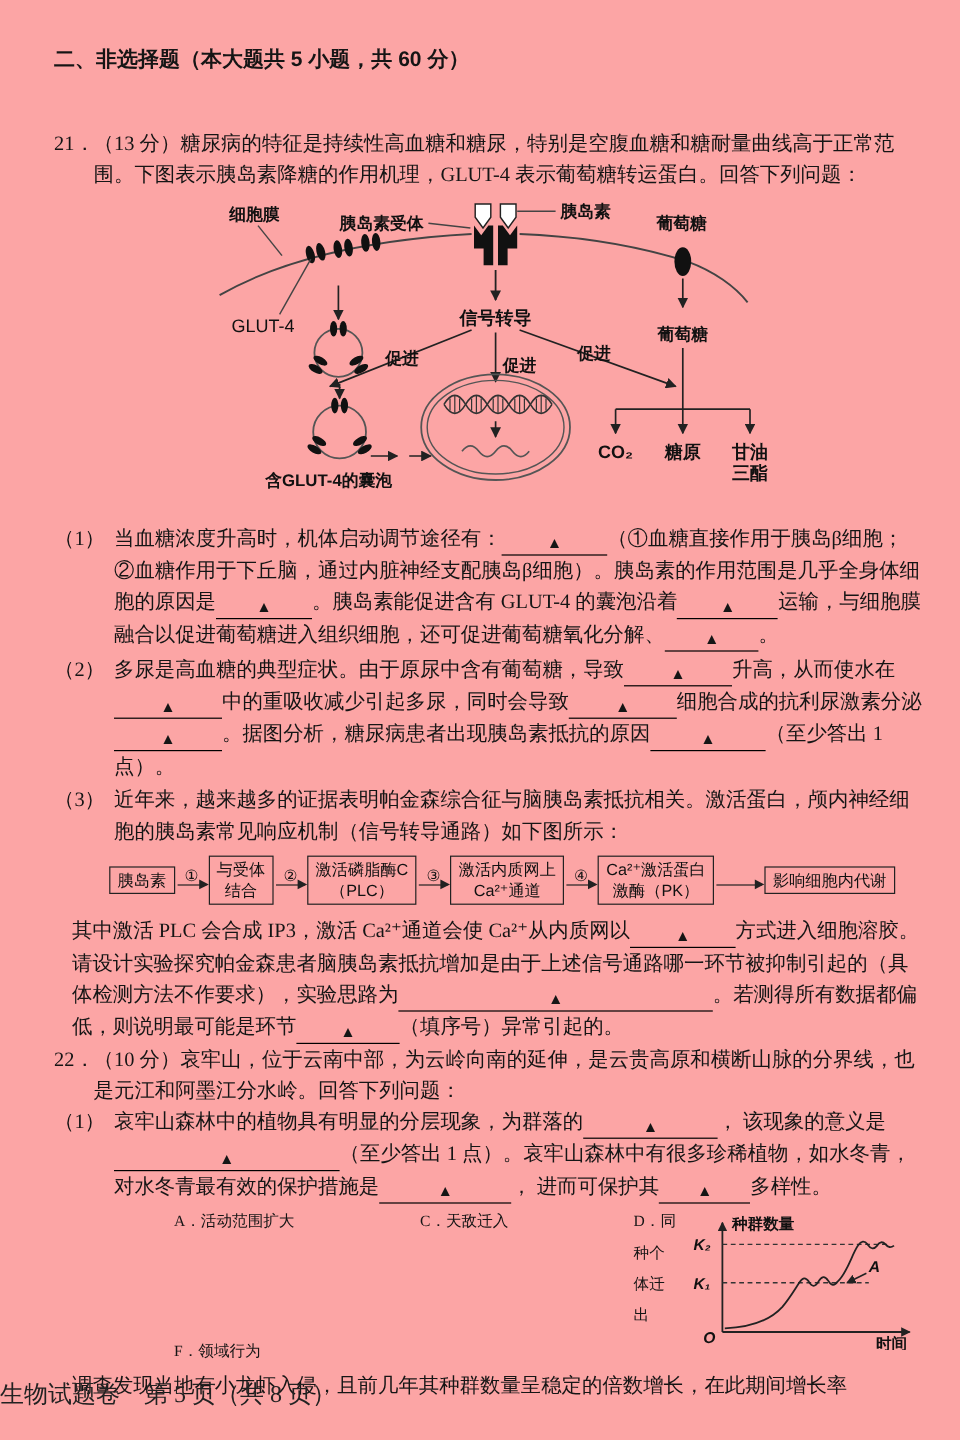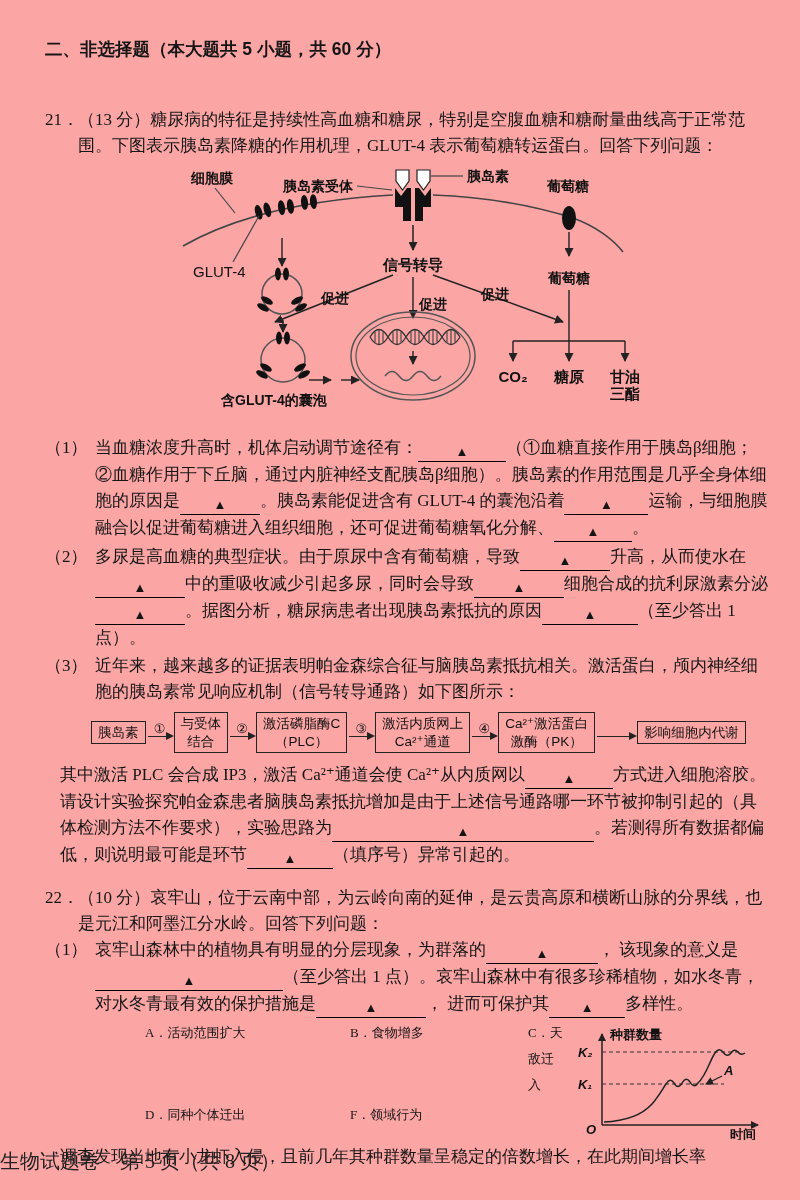--- a/index.html
+++ b/index.html
@@ -218,21 +218,21 @@
 激酶（PK）</div>
     <div class="parrow wide">
         <span class="num"></span>
         <span class="shaft"></span>
       </div>
     <div class="pnode">影响细胞内代谢</div>
   </div>
 
   <div class="para indent15"><span>其中激活 PLC 会合成 IP3，激活 Ca²⁺通道会使 Ca²⁺从内质网以</span><span class="blank" style="min-width: 88px;">▲</span><span>方式进入细胞溶胶。请设计实验探究帕金森患者脑胰岛素抵抗增加是由于上述信号通路哪一环节被抑制引起的（具体检测方法不作要求），实验思路为</span><span class="blank" style="min-width: 262px;">▲</span><span>。若测得所有数据都偏低，则说明最可能是环节</span><span class="blank" style="min-width: 86px;">▲</span><span>（填序号）异常引起的。</span></div>
 
-  <div class="para hang33" style="margin-top:16px;"><span class="part-label" style="width: 33px;">22．</span><span>（10 分）哀牢山，位于云南中部，为云岭向南的延伸，是云贵高原和横断山脉的分界线，也是元江和阿墨江分水岭。回答下列问题：</span></div>
+  <div class="para hang33" style="margin-top:0;"><span class="part-label" style="width: 33px;">22．</span><span>（10 分）哀牢山，位于云南中部，为云岭向南的延伸，是云贵高原和横断山脉的分界线，也是元江和阿墨江分水岭。回答下列问题：</span></div>
 
   <div class="para hang part"><span class="part-label" style="width: 50px;">（1）</span><span>哀牢山森林中的植物具有明显的分层现象，为群落的</span><span class="blank" style="min-width: 112px;">▲</span><span>， 该现象的意义是</span><span class="blank" style="min-width: 188px;">▲</span><span>（至少答出 1 点）。哀牢山森林中有很多珍稀植物，如水冬青，对水冬青最有效的保护措施是</span><span class="blank" style="min-width: 110px;">▲</span><span>， 进而可保护其</span><span class="blank" style="min-width: 76px;">▲</span><span>多样性。</span></div>
 
   <div class="para hang part">
     
     <svg class="pop-graph" width="196" height="118" viewBox="0 0 196 118">
       <defs>
         <marker id="gah" markerUnits="userSpaceOnUse" markerWidth="8" markerHeight="8" refX="7" refY="4" orient="auto">
           <path d="M0 0 L8 4 L0 8 Z" fill="#222"></path>
         </marker>
@@ -245,21 +245,20 @@
       <text x="6" y="35" font-size="13" font-style="italic" font-weight="bold">K₂</text>
       <text x="6" y="67" font-size="13" font-style="italic" font-weight="bold">K₁</text>
       <line x1="30" y1="30" x2="170" y2="30" stroke="#333" stroke-width="1.2" stroke-dasharray="4 3"></line>
       <line x1="30" y1="62" x2="152" y2="62" stroke="#333" stroke-width="1.2" stroke-dasharray="4 3"></line>
       <path d="M32 100 C55 99,70 93,80 82 C86 75,90 68,94 62 q4 -7 8 -1 q4 7 8 0 q4 -7 8 -1 q4 7 8 1 C134 54,138 38,143 31 q4 -6 8 -1 q4 6 8 1 q3 -5 7 -1 q3 4 7 1" fill="none" stroke="#222" stroke-width="1.5"></path>
       <text x="152" y="53" font-size="13" font-style="italic" font-weight="bold">A</text>
       <line x1="150" y1="54" x2="134" y2="62" stroke="#222" stroke-width="1.3" marker-end="url(#gah)"></line>
     </svg>
     <div class="options">
       <span>A．活动范围扩大</span>
-      <span>B．食物增多</span>
       <span>C．天敌迁入</span>
       <span>D．同种个体迁出</span>
       <span>F．领域行为</span>
     </div>
     <div class="tail"><span>调查发现当地有小龙虾入侵，且前几年其种群数量呈稳定的倍数增长，在此期间增长率</span></div>
   </div>
 
   <div class="footer">生物试题卷　第 5 页（共 8 页）</div>
 
 </div>

